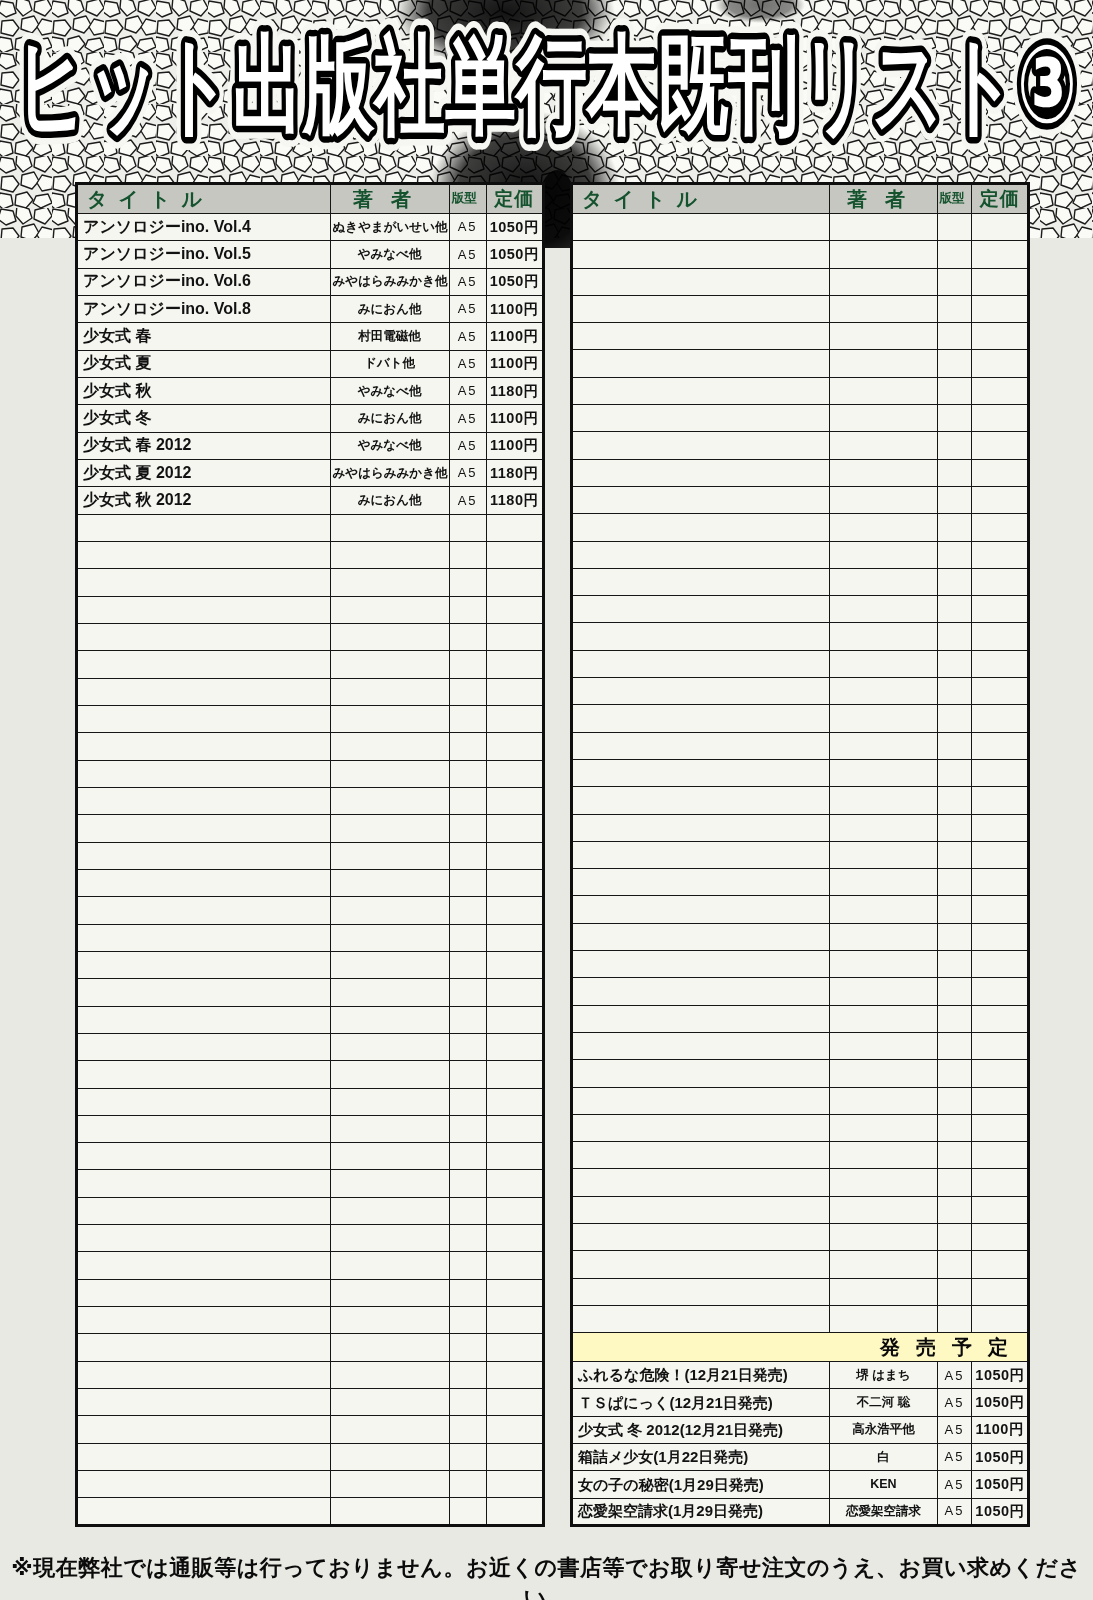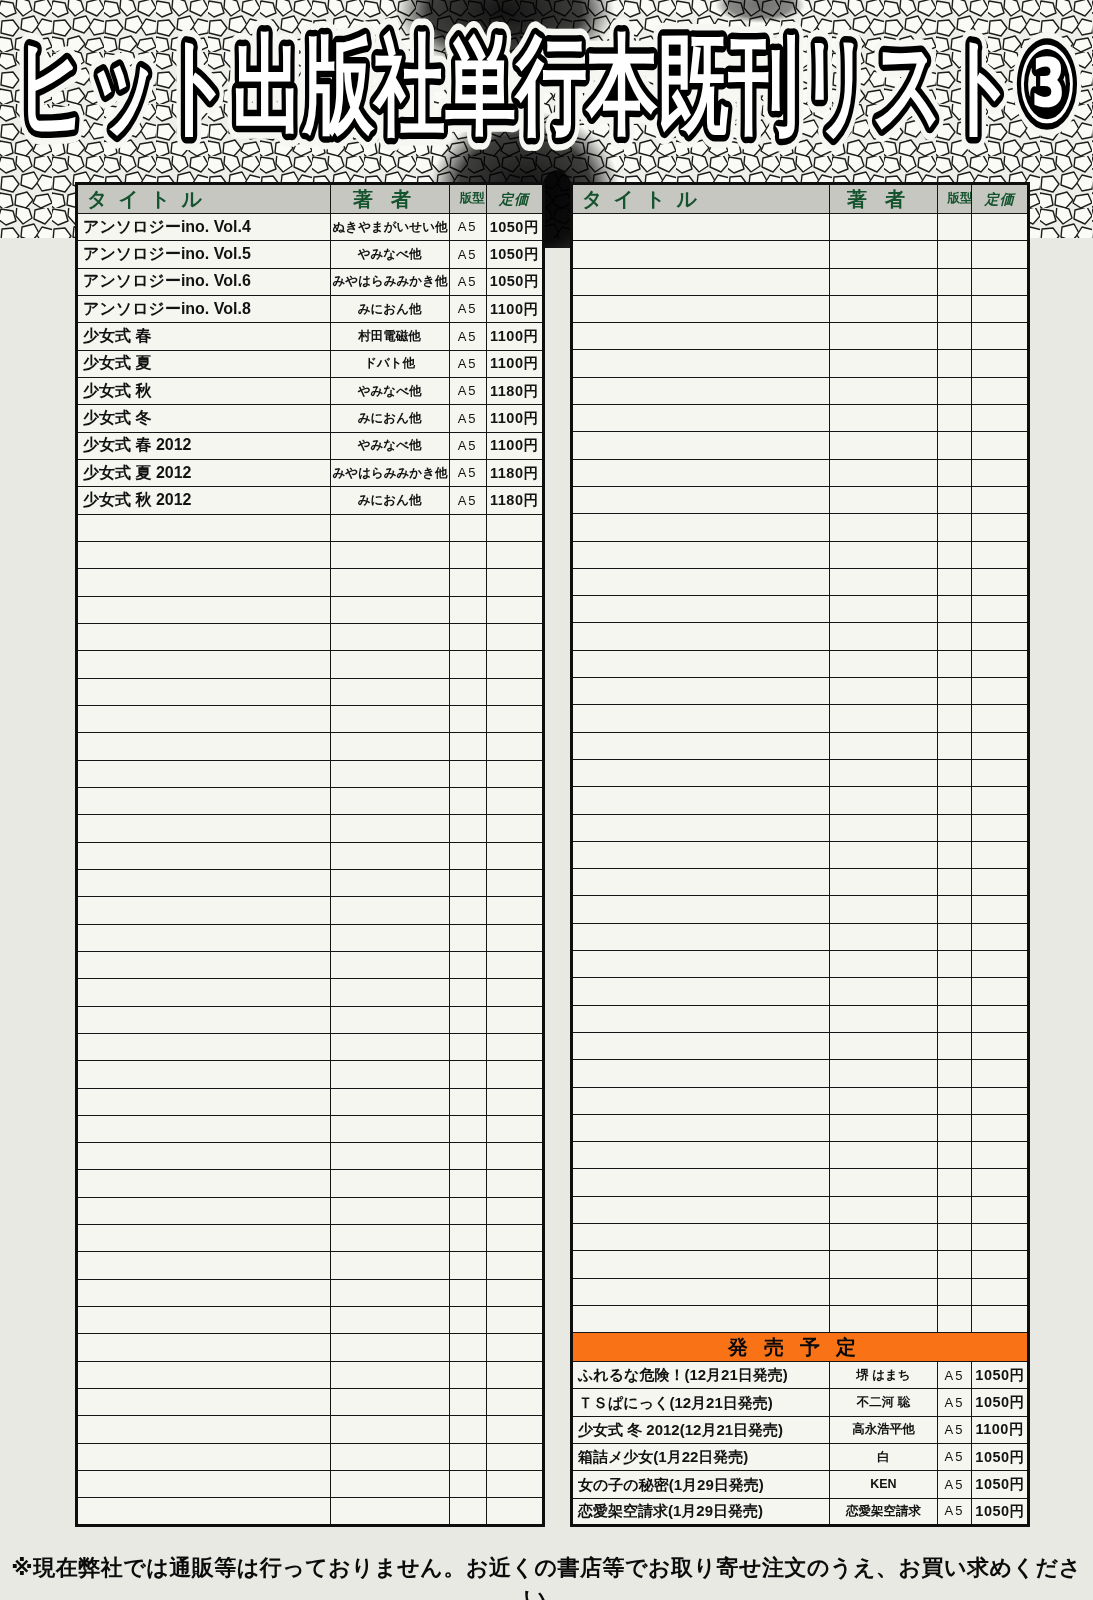--- a/index.html
+++ b/index.html
@@ -41,31 +41,31 @@
     overflow:hidden;white-space:nowrap;
     line-height:1.05;
   }
   .list-table th{
     background:#c7c7c2;
     height:30px;
     font-size:20px;font-weight:bold;color:#14532d;
   }
   th.c-title{text-align:left;letter-spacing:11px;padding-left:9px;}
   th.c-author{text-align:center;letter-spacing:18px;padding-left:6px;}
-  th.c-format{font-size:12.5px;letter-spacing:0;text-align:left;padding:0 10px;}
-  th.c-price{font-size:14px;letter-spacing:1px;font-style:italic;}
+  th.c-format{font-size:12.5px;letter-spacing:0;text-align:left;padding:0 2px;}
+  th.c-price{font-size:19px;letter-spacing:1px;}
   .list-table td{height:27.3px;background:#f6f6f1;}
   td.c-title{text-align:left;font-weight:bold;font-size:16px;padding-left:5px;}
   .right-table td.c-title{font-size:15px;}
   td.c-author{text-align:center;font-weight:bold;font-size:12.5px;padding:0 2px;}
   td.c-format{text-align:center;font-size:13px;letter-spacing:2px;padding:0 1px;}
   td.c-price{text-align:center;font-size:14.5px;font-weight:bold;letter-spacing:0.5px;}
   td.section-header{
-    background:#f97316;
-    text-align:center;font-weight:bold;font-size:20px;letter-spacing:16px;
+    background:#fef9c3;
+    text-align:right;font-weight:bold;font-size:20px;letter-spacing:16px;
     height:29px;color:#0a0a0a;
   }
   .footnote{
     position:absolute;top:1553px;left:0;width:1093px;
     text-align:center;
     font-weight:bold;font-size:22px;letter-spacing:0.5px;
     color:#0b0b0b;
   }
 </style>
 </head>

